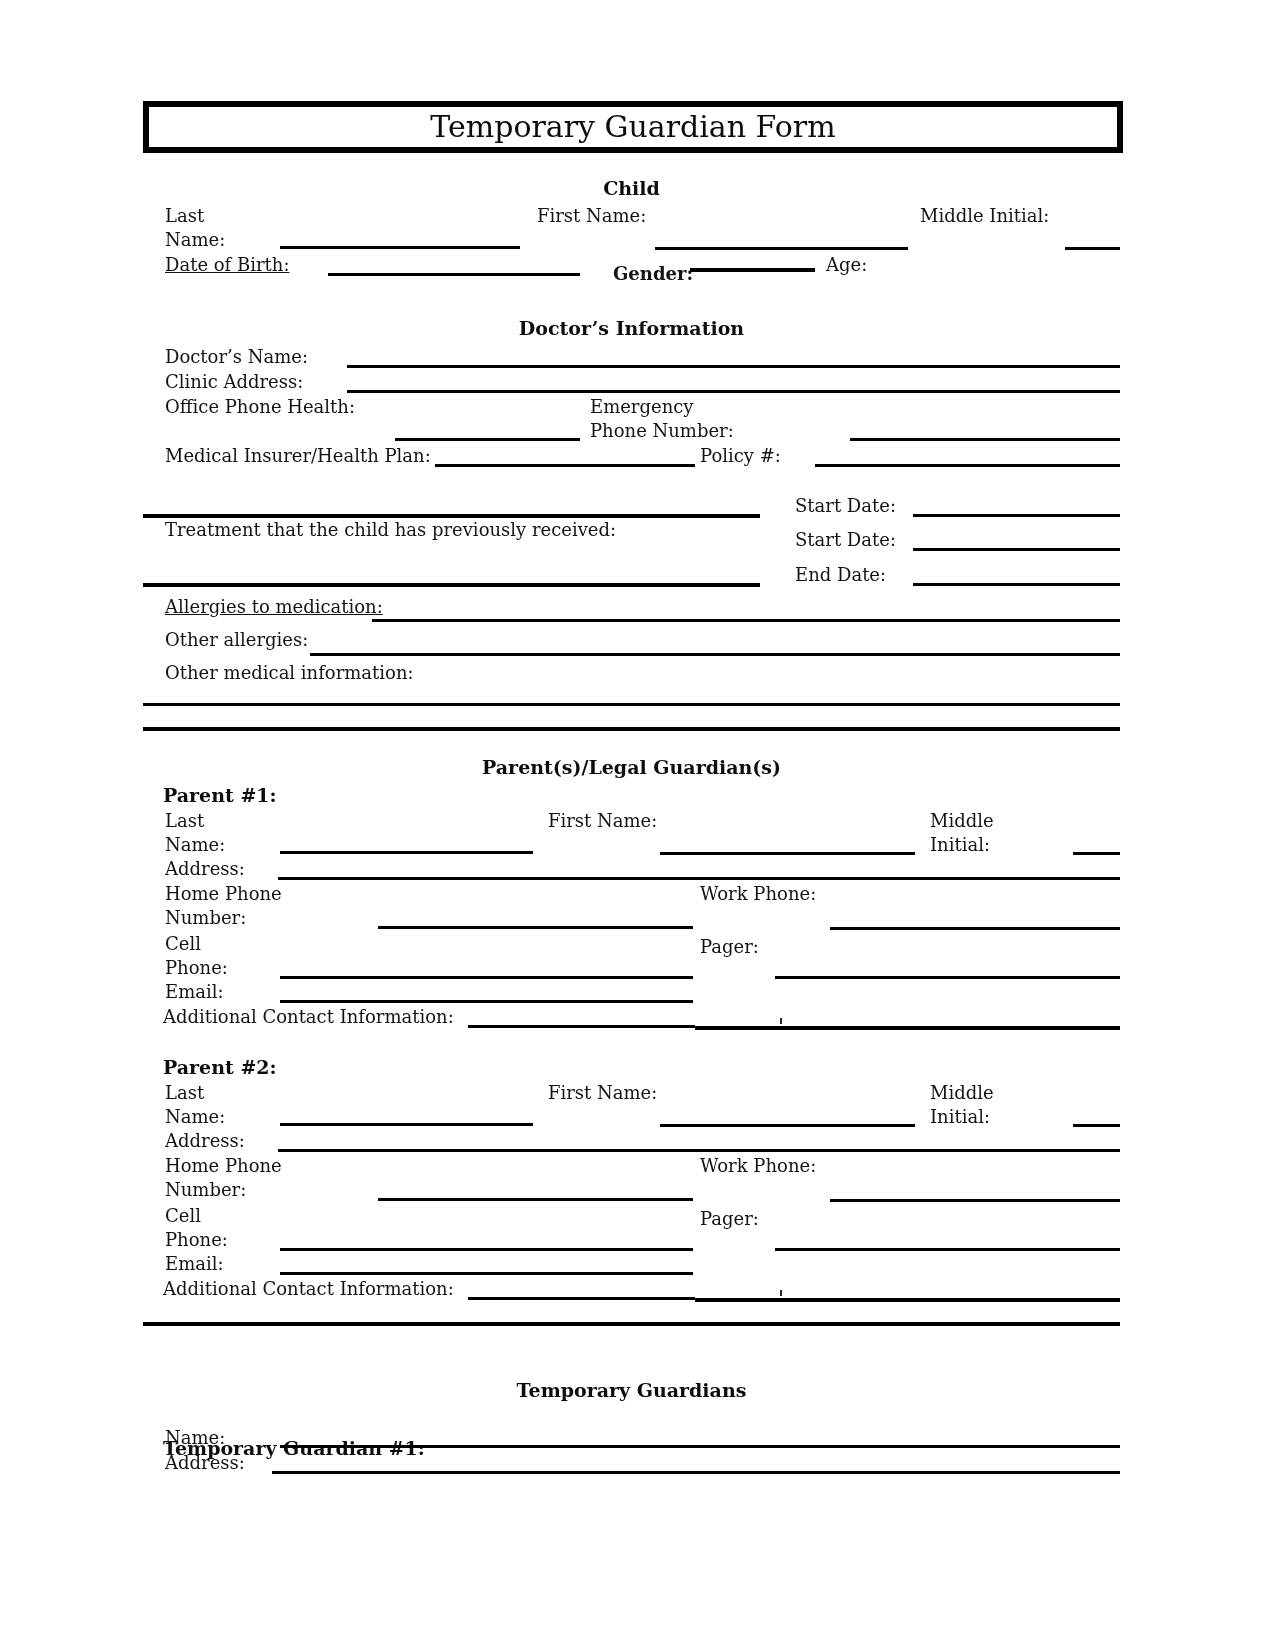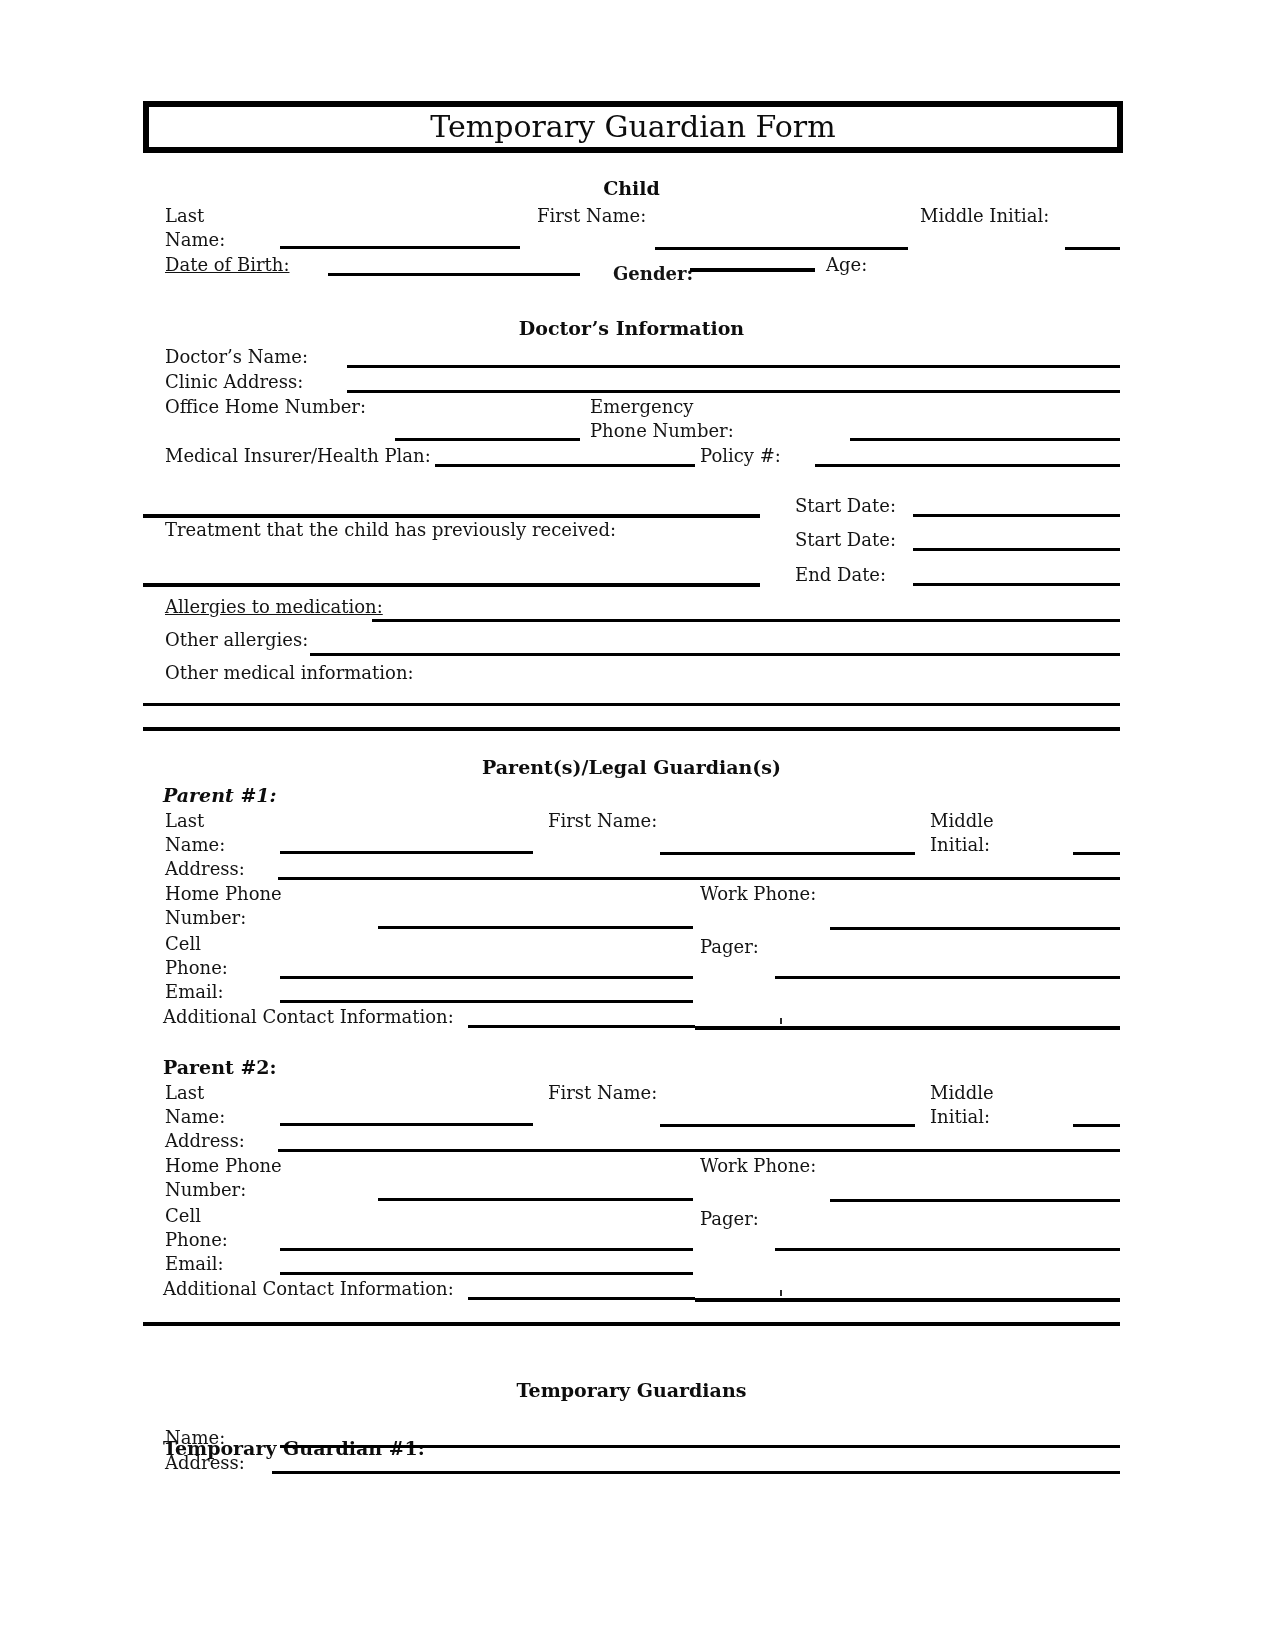--- a/index.html
+++ b/index.html
@@ -88,21 +88,21 @@
   <div class="rule thick" style="left:690px;top:268px;width:125px;"></div>
 
   <div class="heading" style="top:317px;">Doctor’s Information</div>
 
   <div class="lbl" style="left:165px;top:345px;">Doctor’s Name:</div>
   <div class="rule" style="left:347px;top:365px;width:773px;"></div>
 
   <div class="lbl" style="left:165px;top:370px;">Clinic Address:</div>
   <div class="rule" style="left:347px;top:390px;width:773px;"></div>
 
-  <div class="lbl" style="left:165px;top:395px;">Office Home Number:</div>
+  <div class="lbl" style="left:165px;top:395px;">Office Phone Health:</div>
   <div class="lbl wrap" style="left:590px;top:395px;width:165px;">Emergency Phone Number:</div>
   <div class="rule" style="left:395px;top:438px;width:185px;"></div>
   <div class="rule" style="left:850px;top:438px;width:270px;"></div>
 
   <div class="lbl" style="left:165px;top:444px;">Medical Insurer/Health Plan:</div>
   <div class="lbl" style="left:700px;top:444px;">Policy #:</div>
   <div class="rule" style="left:435px;top:464px;width:260px;"></div>
   <div class="rule" style="left:815px;top:464px;width:305px;"></div>
 
   <div class="lbl" style="left:795px;top:494px;">Start Date:</div>
@@ -121,21 +121,21 @@
   <div class="rule" style="left:372px;top:619px;width:748px;"></div>
 
   <div class="lbl" style="left:165px;top:628px;">Other allergies:</div>
   <div class="rule" style="left:310px;top:653px;width:810px;"></div>
 
   <div class="lbl" style="left:165px;top:661px;">Other medical information:</div>
   <div class="rule" style="left:143px;top:703px;width:977px;"></div>
   <div class="rule thick" style="left:143px;top:727px;width:977px;"></div>
 
   <div class="heading" style="top:756px;">Parent(s)/Legal Guardian(s)</div>
-  <div class="subhead" style="left:163px;top:784px;font-style:italic;">Parent #1:</div>
+  <div class="subhead" style="left:163px;top:784px;">Parent #1:</div>
 
   <div class="lbl wrap" style="left:165px;top:809px;width:90px;">Last Name:</div>
   <div class="lbl" style="left:548px;top:809px;">First Name:</div>
   <div class="lbl wrap" style="left:930px;top:809px;width:80px;">Middle Initial:</div>
   <div class="rule" style="left:280px;top:851px;width:253px;"></div>
   <div class="rule" style="left:660px;top:852px;width:255px;"></div>
   <div class="rule" style="left:1073px;top:852px;width:47px;"></div>
 
   <div class="lbl" style="left:165px;top:857px;">Address:</div>
   <div class="rule" style="left:278px;top:877px;width:842px;"></div>

